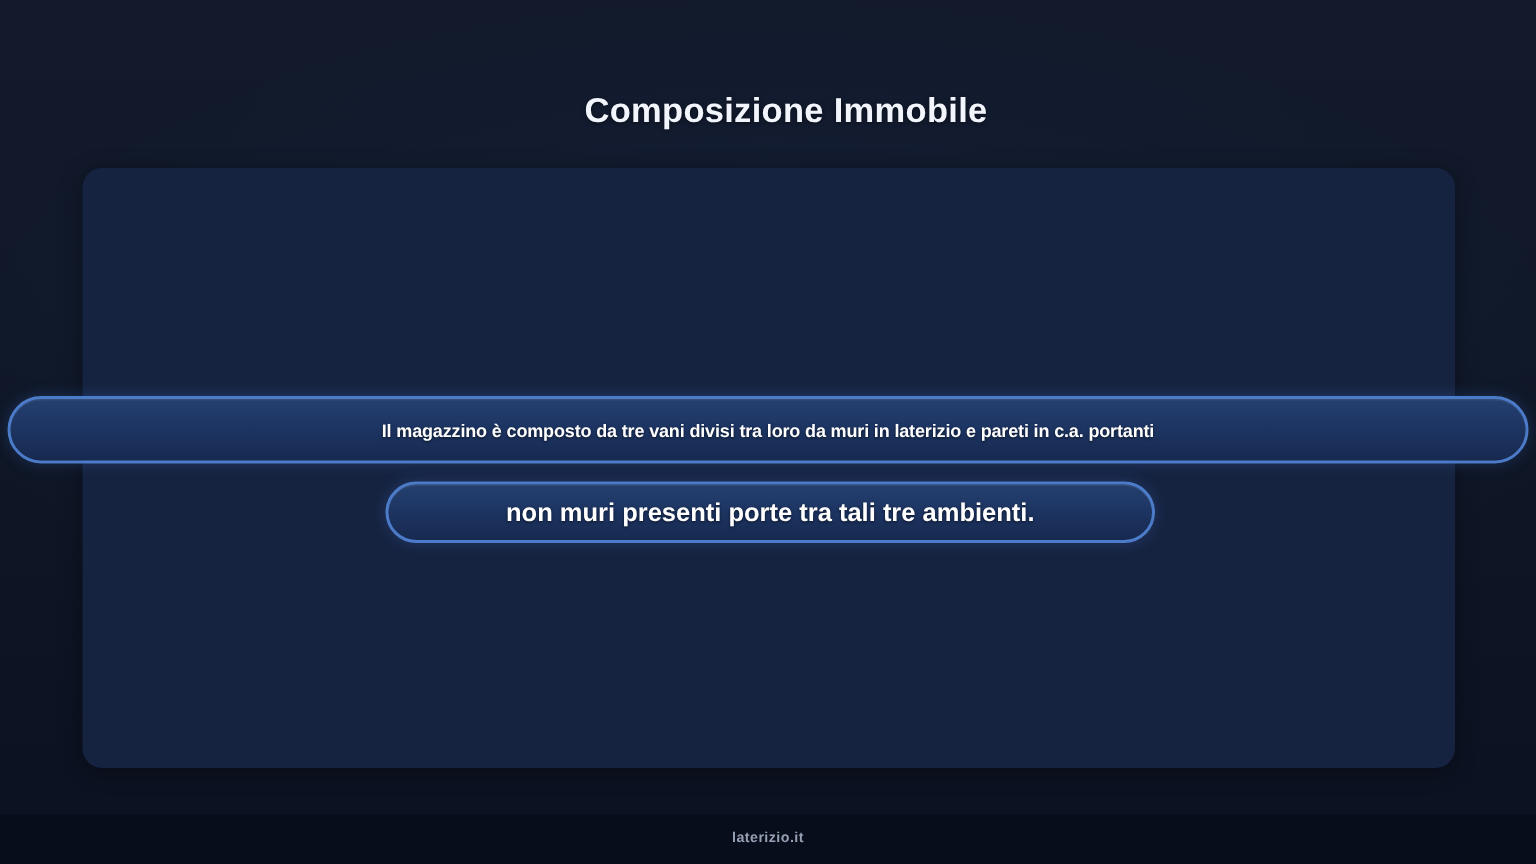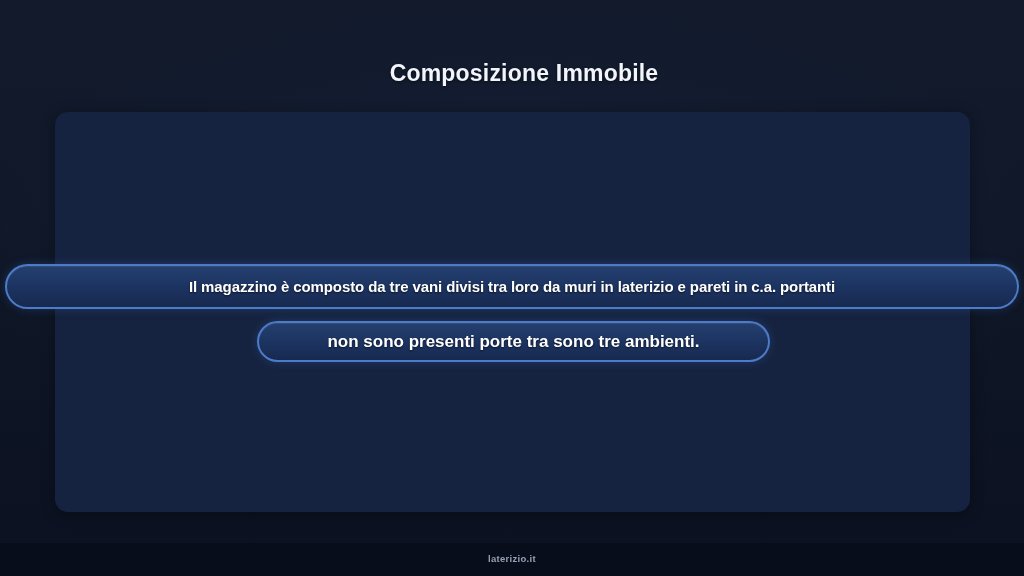--- a/index.html
+++ b/index.html
@@ -82,21 +82,21 @@
     box-shadow: 0 0 10px rgba(60,110,190,0.30),
                 inset 0 1px 0 rgba(255,255,255,0.07);
     text-shadow: 0 1px 2px rgba(0,0,0,0.60);
   }
 
   .pill-primary {
     left: 5px;
     top: 264px;
     width: 1014px;
     height: 45px;
-    font-size: 15px;
+    font-size: 12px;
     letter-spacing: -0.1px;
   }
 
   .pill-secondary {
     left: 257px;
     top: 321px;
     width: 513px;
     height: 41px;
     font-size: 17px;
   }
@@ -132,20 +132,20 @@
   <div class="slide-title">Composizione Immobile</div>
 
   <div class="content-card"></div>
 
   <div class="pill-layer">
     <div class="pill pill-primary">
       <span>Il magazzino è composto da tre vani divisi tra loro da muri in laterizio e pareti in c.a. portanti</span>
     </div>
 
     <div class="pill pill-secondary">
-      <span>non sono presenti porte tra sono tre ambienti.</span>
+      <span>non muri presenti porte tra tali tre ambienti.</span>
     </div>
   </div>
 
   <div class="footer-band"></div>
   <div class="footer-watermark">laterizio.it</div>
 
 </div>
 
 </body></html>

